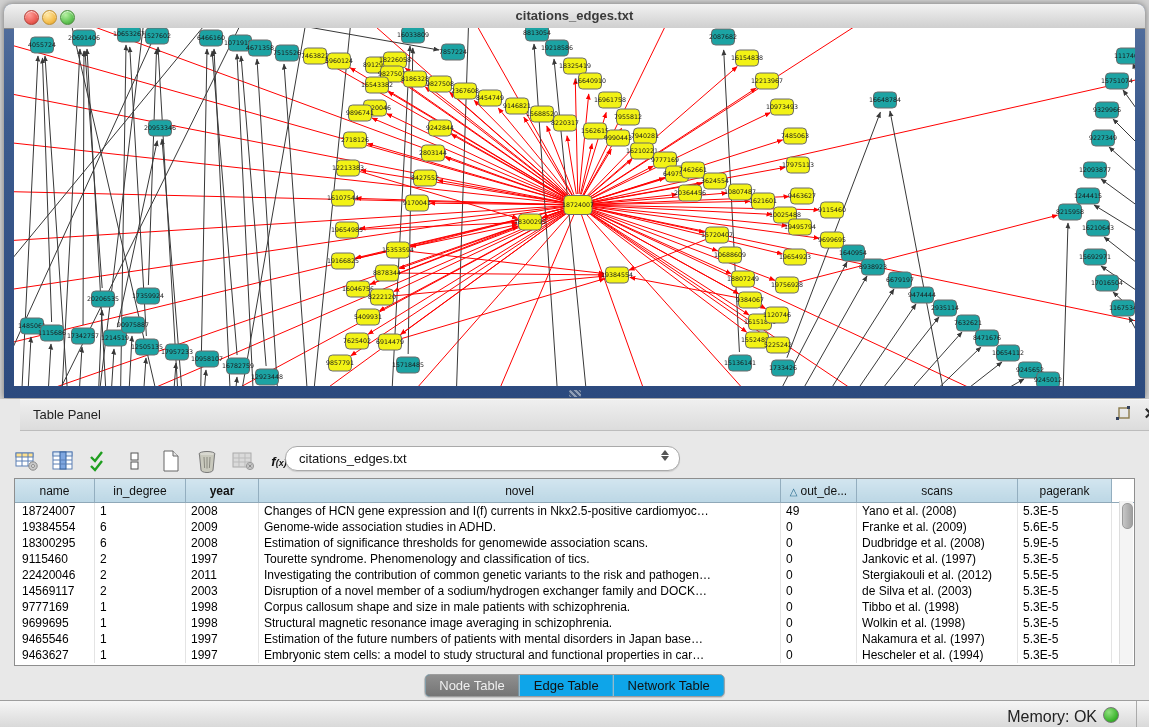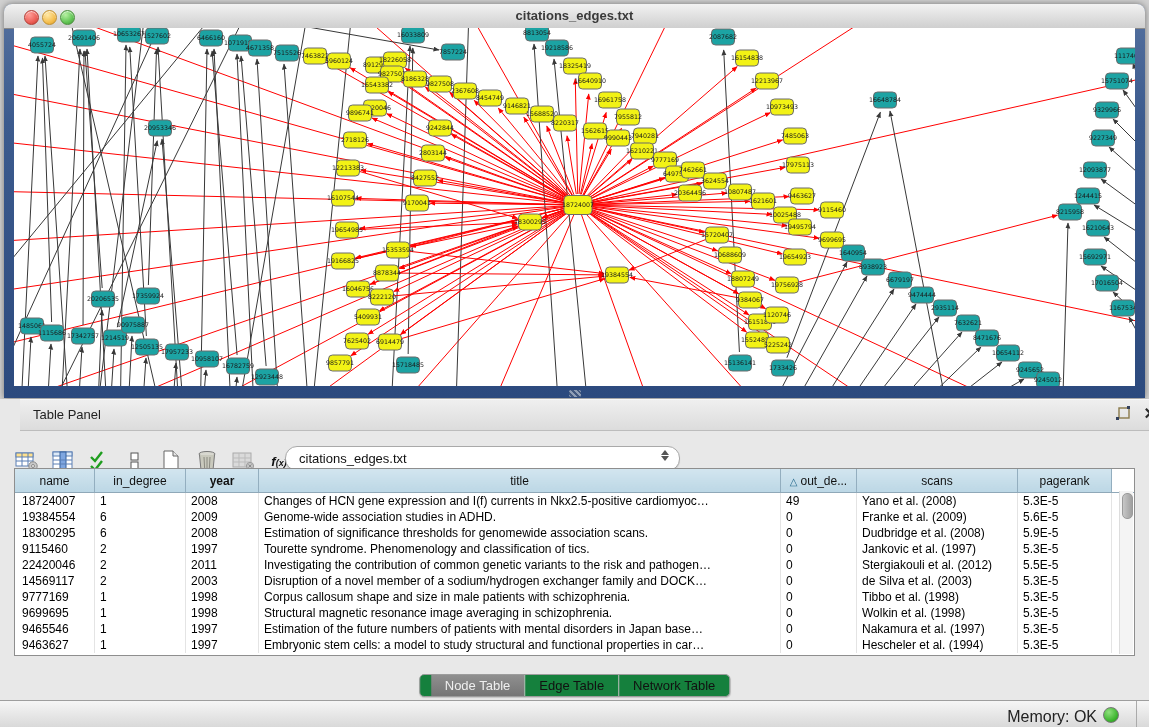--- a/index.html
+++ b/index.html
@@ -43,39 +43,39 @@
   .fx{font-size:13px;color:#111;font-style:italic;font-weight:700;}
   .fx small{font-size:9px;font-style:italic;}
   .combo{position:absolute;left:271px;top:3px;width:393px;height:23px;background:#fff;
       border:1px solid #a9a9a9;border-radius:12px;box-shadow:0 1px 1px rgba(0,0,0,.12);}
   .combo-label{position:absolute;left:13px;top:4px;font-size:13px;color:#111;}
   .combo-arrows{position:absolute;right:10px;top:3px;display:flex;flex-direction:column;gap:1px;}
   .combo-arrows i{display:block;width:0;height:0;border-left:4px solid transparent;border-right:4px solid transparent;}
   .combo-arrows .up{border-bottom:5px solid #555;}
   .combo-arrows .dn{border-top:5px solid #555;}
 
-  .tablewrap{position:absolute;left:14px;top:69px;width:1119px;height:186px;
+  .tablewrap{position:absolute;left:14px;top:79px;width:1119px;height:186px;
       background:#fff;border:1px solid #8e8e8e;overflow:hidden;}
   table{border-collapse:collapse;table-layout:fixed;width:1117px;font-size:12px;}
   th{height:21px;background:linear-gradient(180deg,#d2e5ef,#bcd7e5);
      border-right:1px solid #93aebf;border-bottom:1px solid #8fa8b8;
      font-weight:400;color:#111;text-align:center;overflow:hidden;white-space:nowrap;}
   th .sortglyph{color:#23688c;font-size:10px;margin-right:3px;}
   td{height:16px;padding:0 5px;border-right:1px solid #e4e4e4;color:#000;
      overflow:hidden;white-space:nowrap;}
   td.first{padding-left:7px;}
   .vscroll{position:absolute;right:1px;top:22px;width:13px;height:163px;background:#f4f4f4;
       border-left:1px solid #ddd;}
   .vscroll .thumb{position:absolute;left:2px;top:2px;width:9px;height:24px;border-radius:5px;
       background:linear-gradient(90deg,#c7c7c7,#9f9f9f);border:1px solid #9a9a9a;}
 
   .tabsrow{position:absolute;left:0;top:274px;width:100%;height:27px;}
   .seg{position:absolute;left:50%;transform:translateX(-50%);top:1px;display:flex;
-      border:1px solid #9c9c9c;border-radius:5px;overflow:hidden;background:#15803d;
-      box-shadow:0 1px 1px rgba(0,0,0,.15);padding-left:11px;}
+      border:1px solid #9c9c9c;border-radius:5px;overflow:hidden;background:#0ea5e9;
+      box-shadow:0 1px 1px rgba(0,0,0,.15);}
   .seg .tab{padding:3px 14px;font-size:13px;color:#111;border-right:1px solid #c2c2c2;}
   .seg .tab:last-child{border-right:none;}
   .seg .tab.sel{background:linear-gradient(180deg,#8f8f8f,#757575);color:#efefef;}
 
   
   .statusbar{position:absolute;left:0;top:700px;width:1149px;height:27px;
       background:linear-gradient(180deg,#f6f6f6,#d8d8d8);border-top:1px solid #9e9e9e;}
   .mem-label{position:absolute;right:52px;top:7px;font-size:16px;color:#222;}
   .mem-dot{position:absolute;right:30px;top:6px;width:14px;height:14px;border-radius:50%;
       background:radial-gradient(circle at 35% 30%,#8fe07d,#3cb42e 65%,#2a8a20);
@@ -607,21 +607,21 @@
       </div>
     </div>
 
     <div class="tablewrap">
       <table id="tbl">
         <thead>
             <tr>
               <th style="width: 77px;">name</th>
               <th style="width: 88px; margin-left: 44px;">in_degree</th>
               <th style="width: 70px; font-weight: bold;">year</th>
-              <th style="width: 519px;">title</th>
+              <th style="width: 519px;">novel</th>
               <th style="width: 73px;"><span class="sortglyph">△</span>out_de...</th>
               <th style="width: 158px;">scans</th>
               <th style="width: 91px;">pagerank</th>
               <th style="width: 41px; background: rgb(255, 255, 255); border-right: none;"></th>
             </tr>
           </thead>
         <tbody>
             <tr>
               <td class="first">18724007</td>
               <td>1</td>

